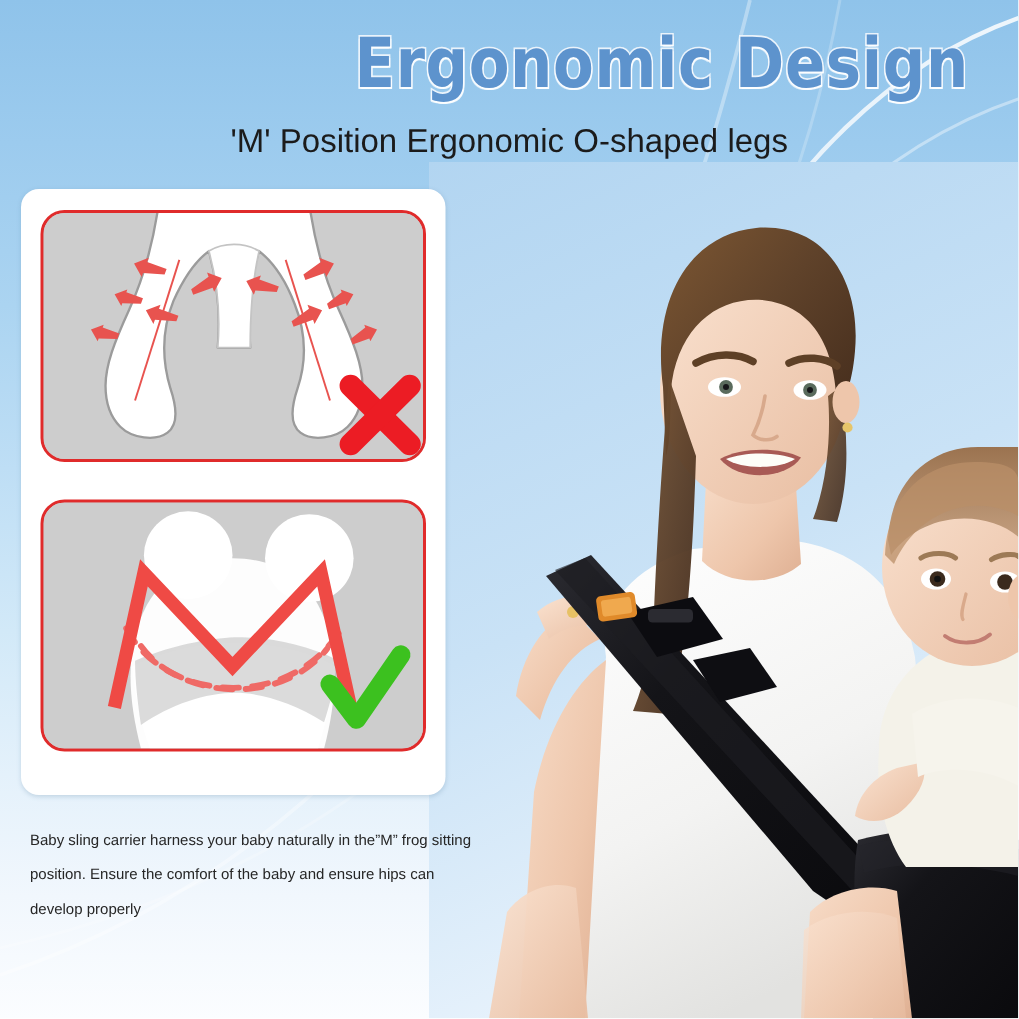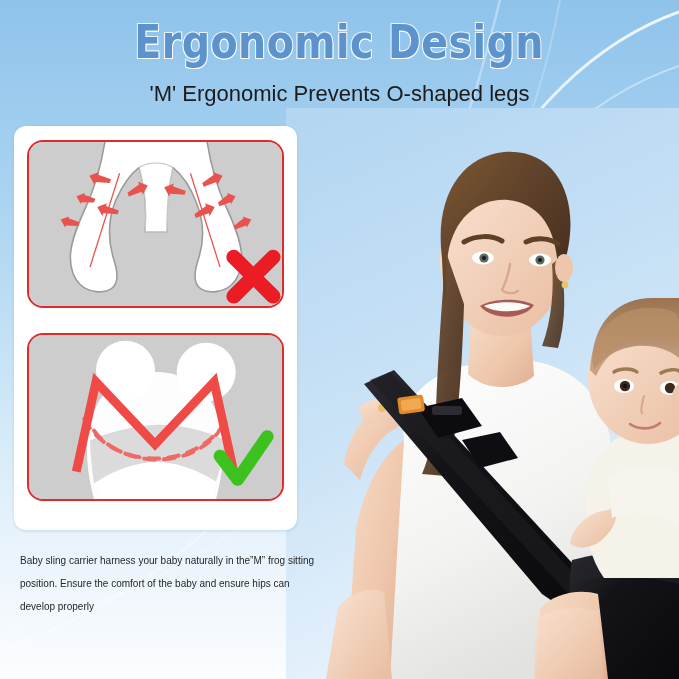--- a/index.html
+++ b/index.html
@@ -30,21 +30,21 @@
     inset: 0;
     pointer-events: none;
   }
 
   
   .headline-wrap {
     position: absolute;
     left: 0;
     top: 16px;
     width: 679px;
-    text-align: center;
+    text-align: right;
     z-index: 6;
   }
   .headline {
     display: inline-block;
     font-family: "DejaVu Sans", sans-serif;
     font-weight: 700;
     font-size: 46px;
     line-height: 52px;
     letter-spacing: 0.5px;
     color: #5d93cd;
@@ -152,21 +152,21 @@
     <path d="M500,0 C470,120 430,260 300,430 C200,560 90,620 0,650" fill="none" stroke="#ffffff" stroke-opacity="0.35" stroke-width="2.5"></path>
     <path d="M560,0 C540,110 500,230 370,400 C260,545 120,605 0,632" fill="none" stroke="#ffffff" stroke-opacity="0.22" stroke-width="2"></path>
     <path d="M679,300 C560,330 470,420 430,560 C415,610 410,650 408,679" fill="none" stroke="#ffffff" stroke-opacity="0.25" stroke-width="2"></path>
   </svg>
 
   <div class="headline-wrap">
     <div class="headline">Ergonomic Design</div>
   </div>
 
   <div class="subhead-wrap">
-    <div class="subhead">'M' Ergonomic Prevents O-shaped legs</div>
+    <div class="subhead">'M' Position Ergonomic O-shaped legs</div>
   </div>
 
   <div class="photo">
     <svg viewBox="0 0 393 571" preserveAspectRatio="xMidYMid slice">
       <defs>
         <linearGradient id="photobg" x1="0" y1="0" x2="0.3" y2="1">
           <stop offset="0%" stop-color="#b2d5f1"></stop>
           <stop offset="55%" stop-color="#c9e2f6"></stop>
           <stop offset="100%" stop-color="#e9f3fc"></stop>
         </linearGradient>

